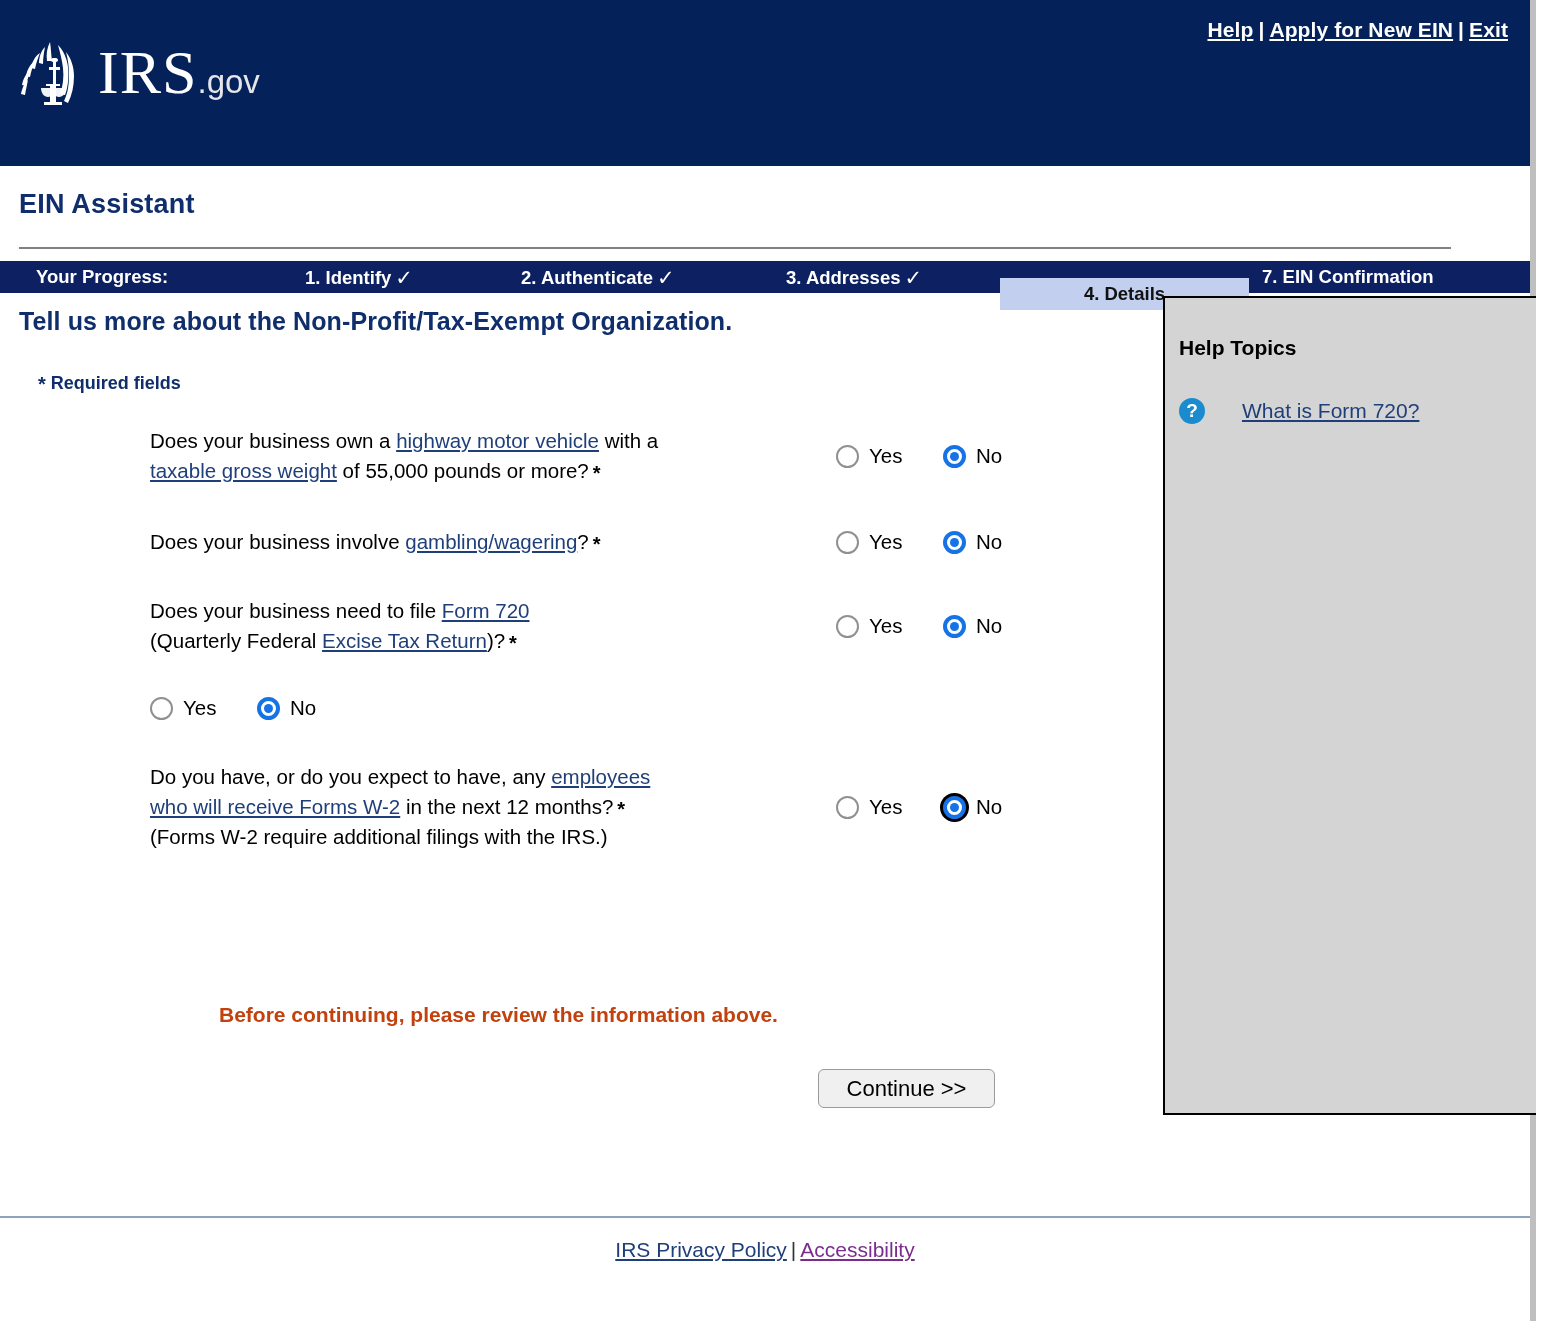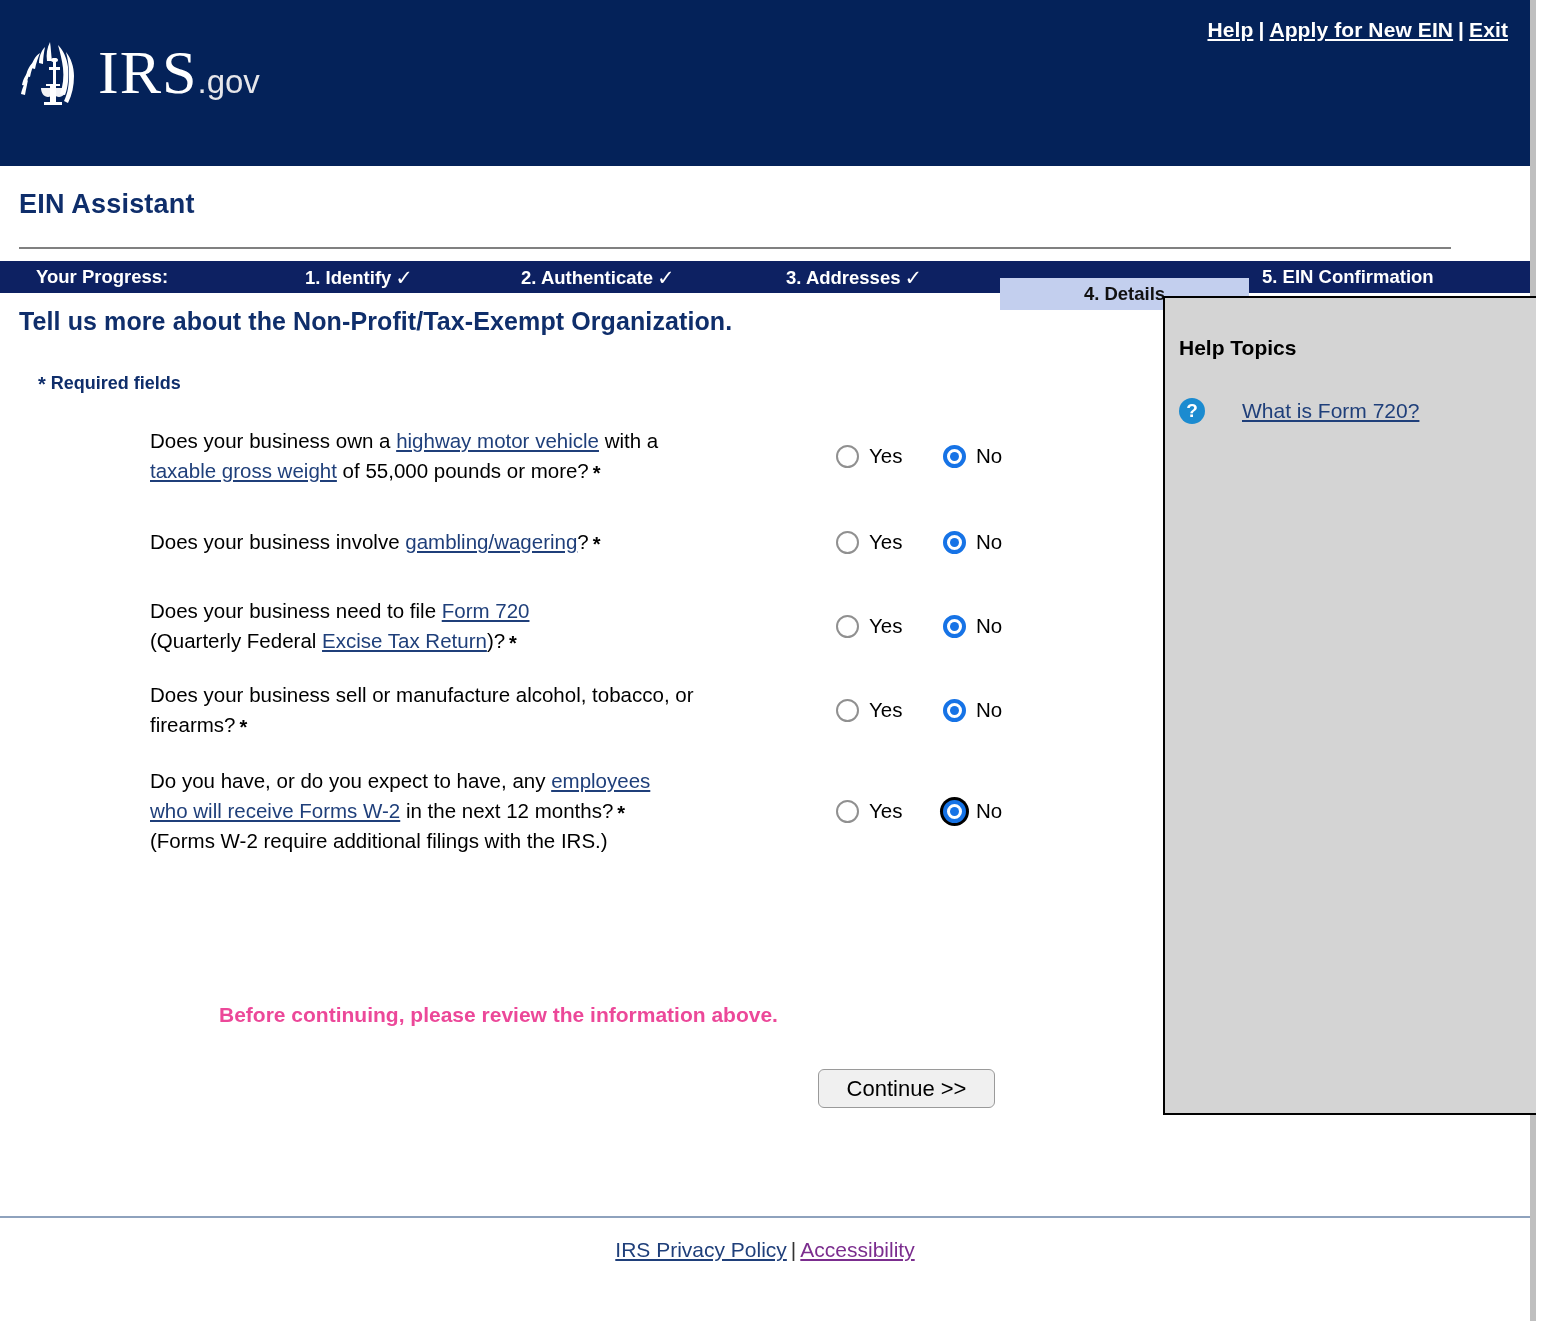--- a/index.html
+++ b/index.html
@@ -228,21 +228,21 @@
   .q1 { margin-top: 28px; }
   .q2 { margin-top: 26px; }
   .q3 { margin-top: 24px; }
   .q4 { margin-top: 26px; }
 
   .review {
     position: absolute;
     left: 219px; top: 710px;
     font-size: 21px;
     font-weight: bold;
-    color: #ec4899;
+    color: #c2410c;
   }
   .btn-continue {
     position: absolute;
     left: 818px; top: 776px;
     width: 177px; height: 39px;
     background: #f0f0f0;
     border: 1px solid #9a9a9a;
     border-radius: 6px;
     font-family: "Liberation Sans", sans-serif;
     font-size: 22px;
@@ -353,21 +353,21 @@
     <span class="lbl p-your">Your Progress:</span>
 
     <span class="lbl p-1"><span>1. Identify</span><span class="check">✓</span></span>
 
     <span class="lbl p-2"><span>2. Authenticate</span><span class="check">✓</span></span>
 
     <span class="lbl p-3"><span>3. Addresses</span><span class="check">✓</span></span>
 
     <span class="p-details">4. Details</span>
 
-    <span class="lbl p-5">5. EIN Confirmation</span>
+    <span class="lbl p-5">7. EIN Confirmation</span>
   </div>
 
   <div class="content">
 
     <div class="h-main">Tell us more about the Non-Profit/Tax-Exempt Organization.</div>
 
     <div class="req"><span class="star">*</span> <span>Required fields</span></div>
 
     <div class="qlist">
 
@@ -415,24 +415,20 @@
             <span class="lab">Yes</span>
           </label>
           <label class="opt">
             <span class="radio on"></span>
             <span class="lab">No</span>
           </label>
         </div>
       </div>
 
       <div class="qrow q3">
-        <div class="qtext">
-          <span>Does your business sell or manufacture alcohol, tobacco, or</span><br>
-          <span>firearms?</span><span class="star-mark">*</span>
-        </div>
         <div class="answers">
           <label class="opt">
             <span class="radio"></span>
             <span class="lab">Yes</span>
           </label>
           <label class="opt">
             <span class="radio on"></span>
             <span class="lab">No</span>
           </label>
         </div>

